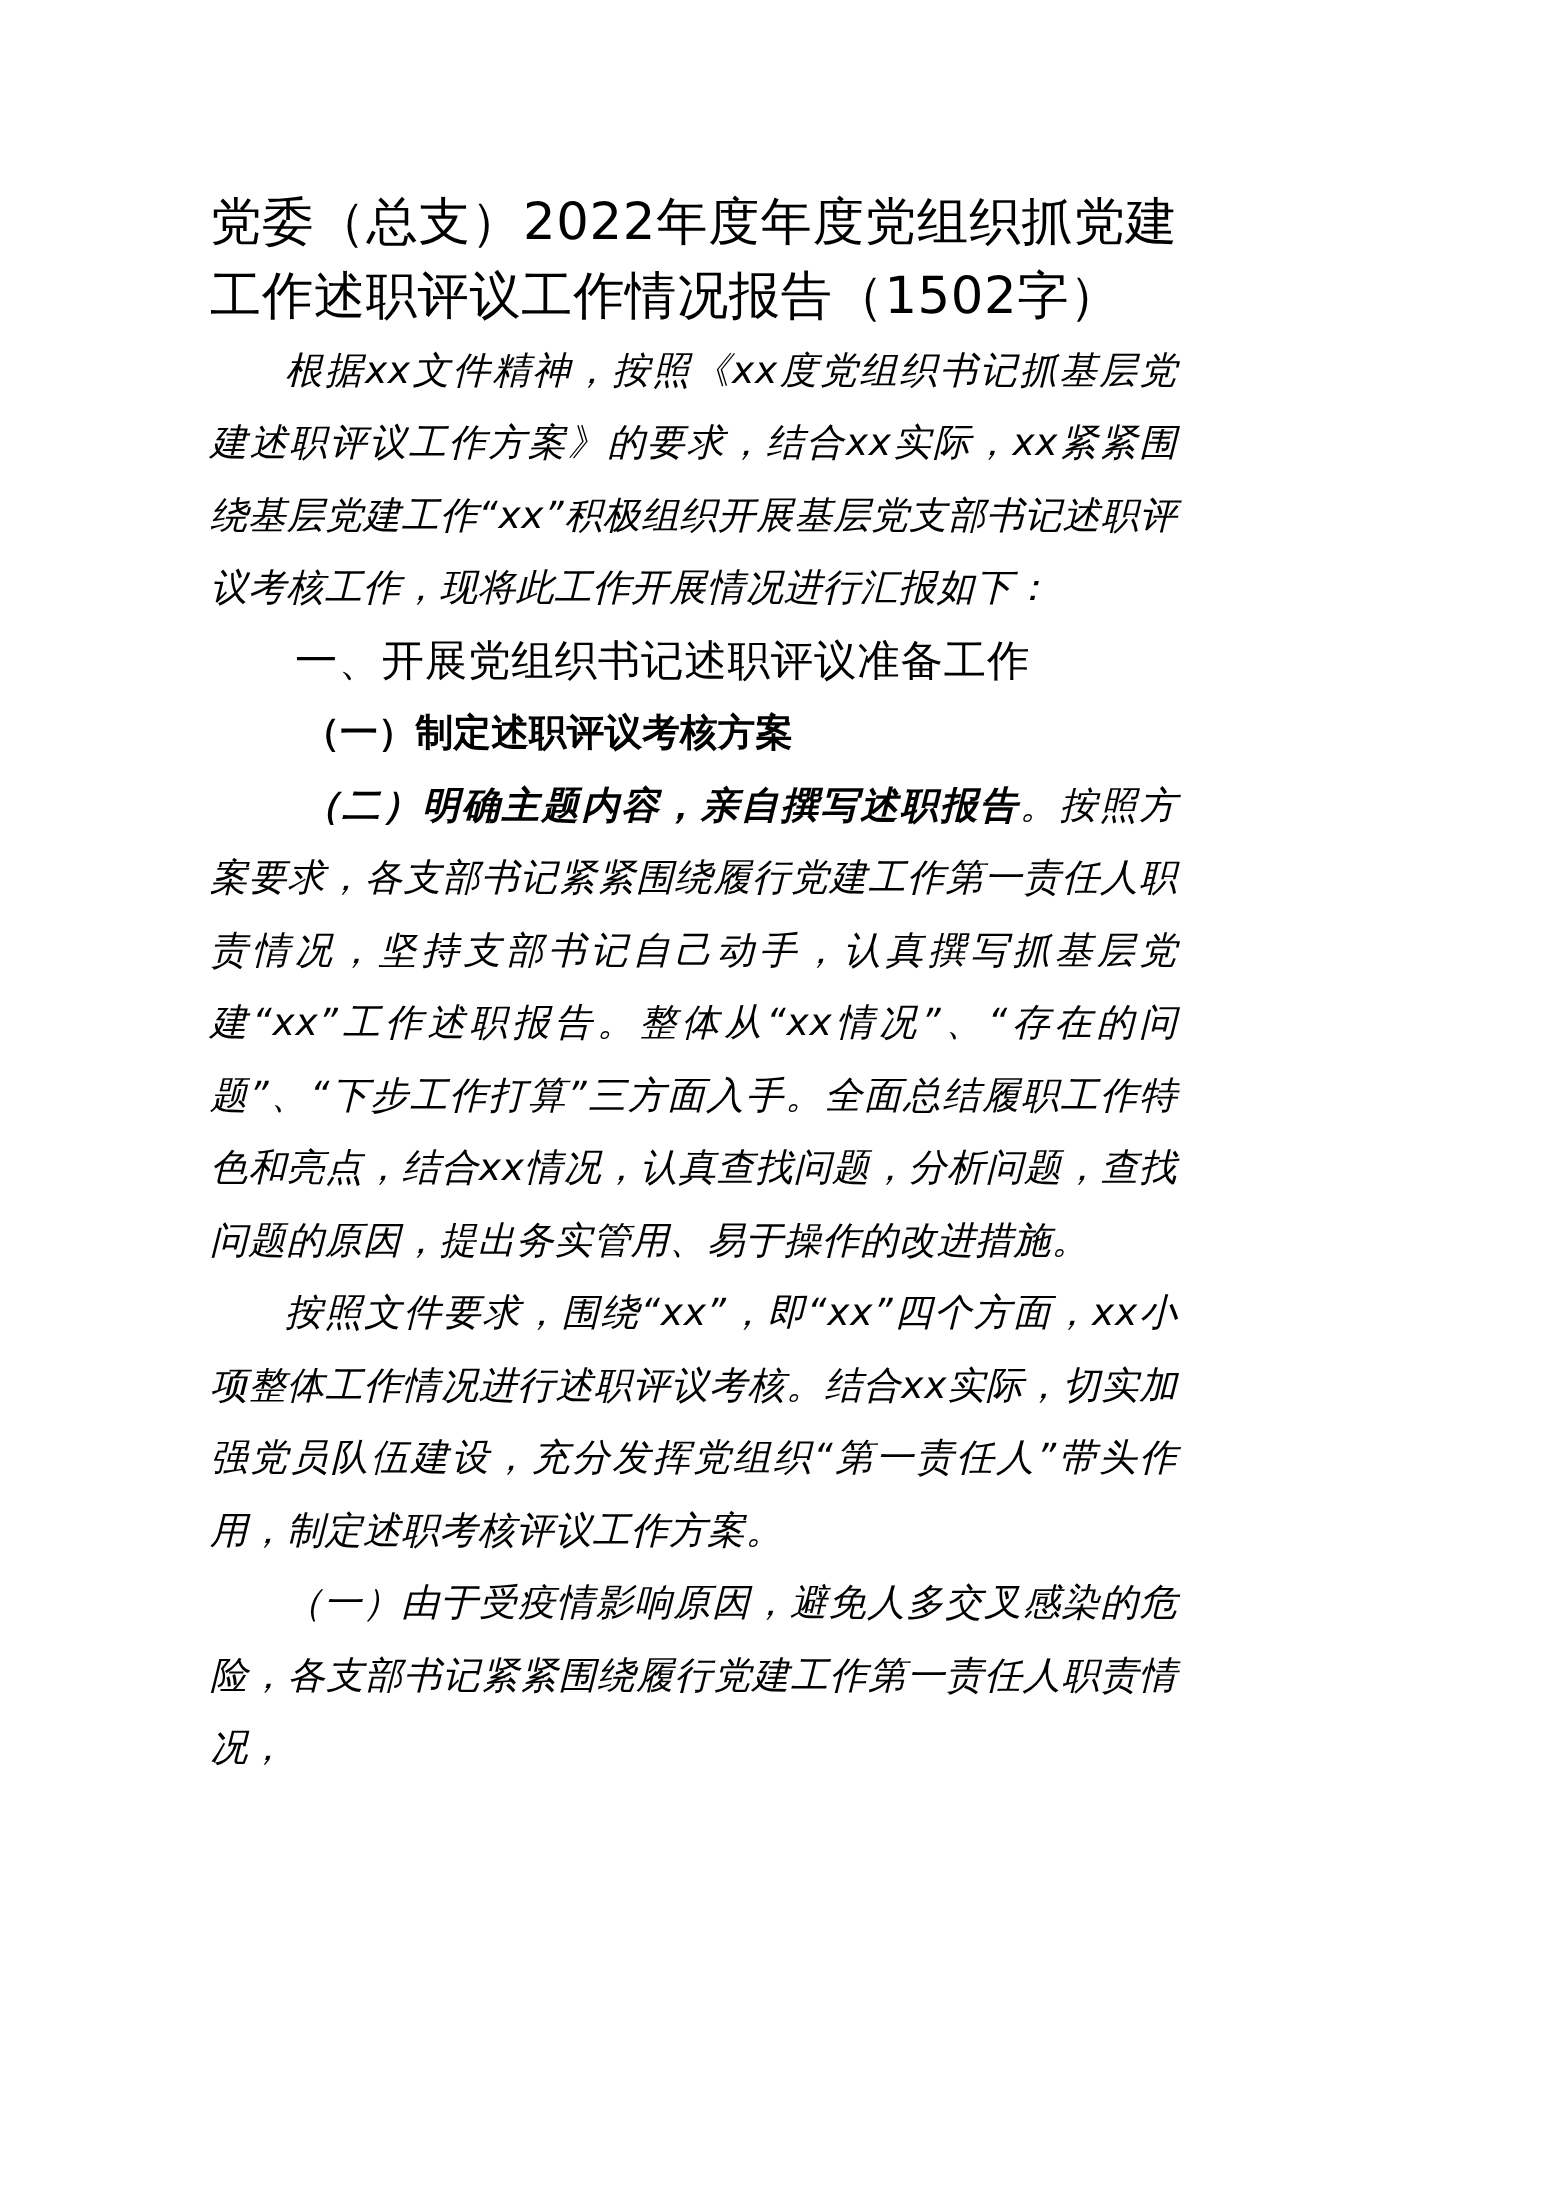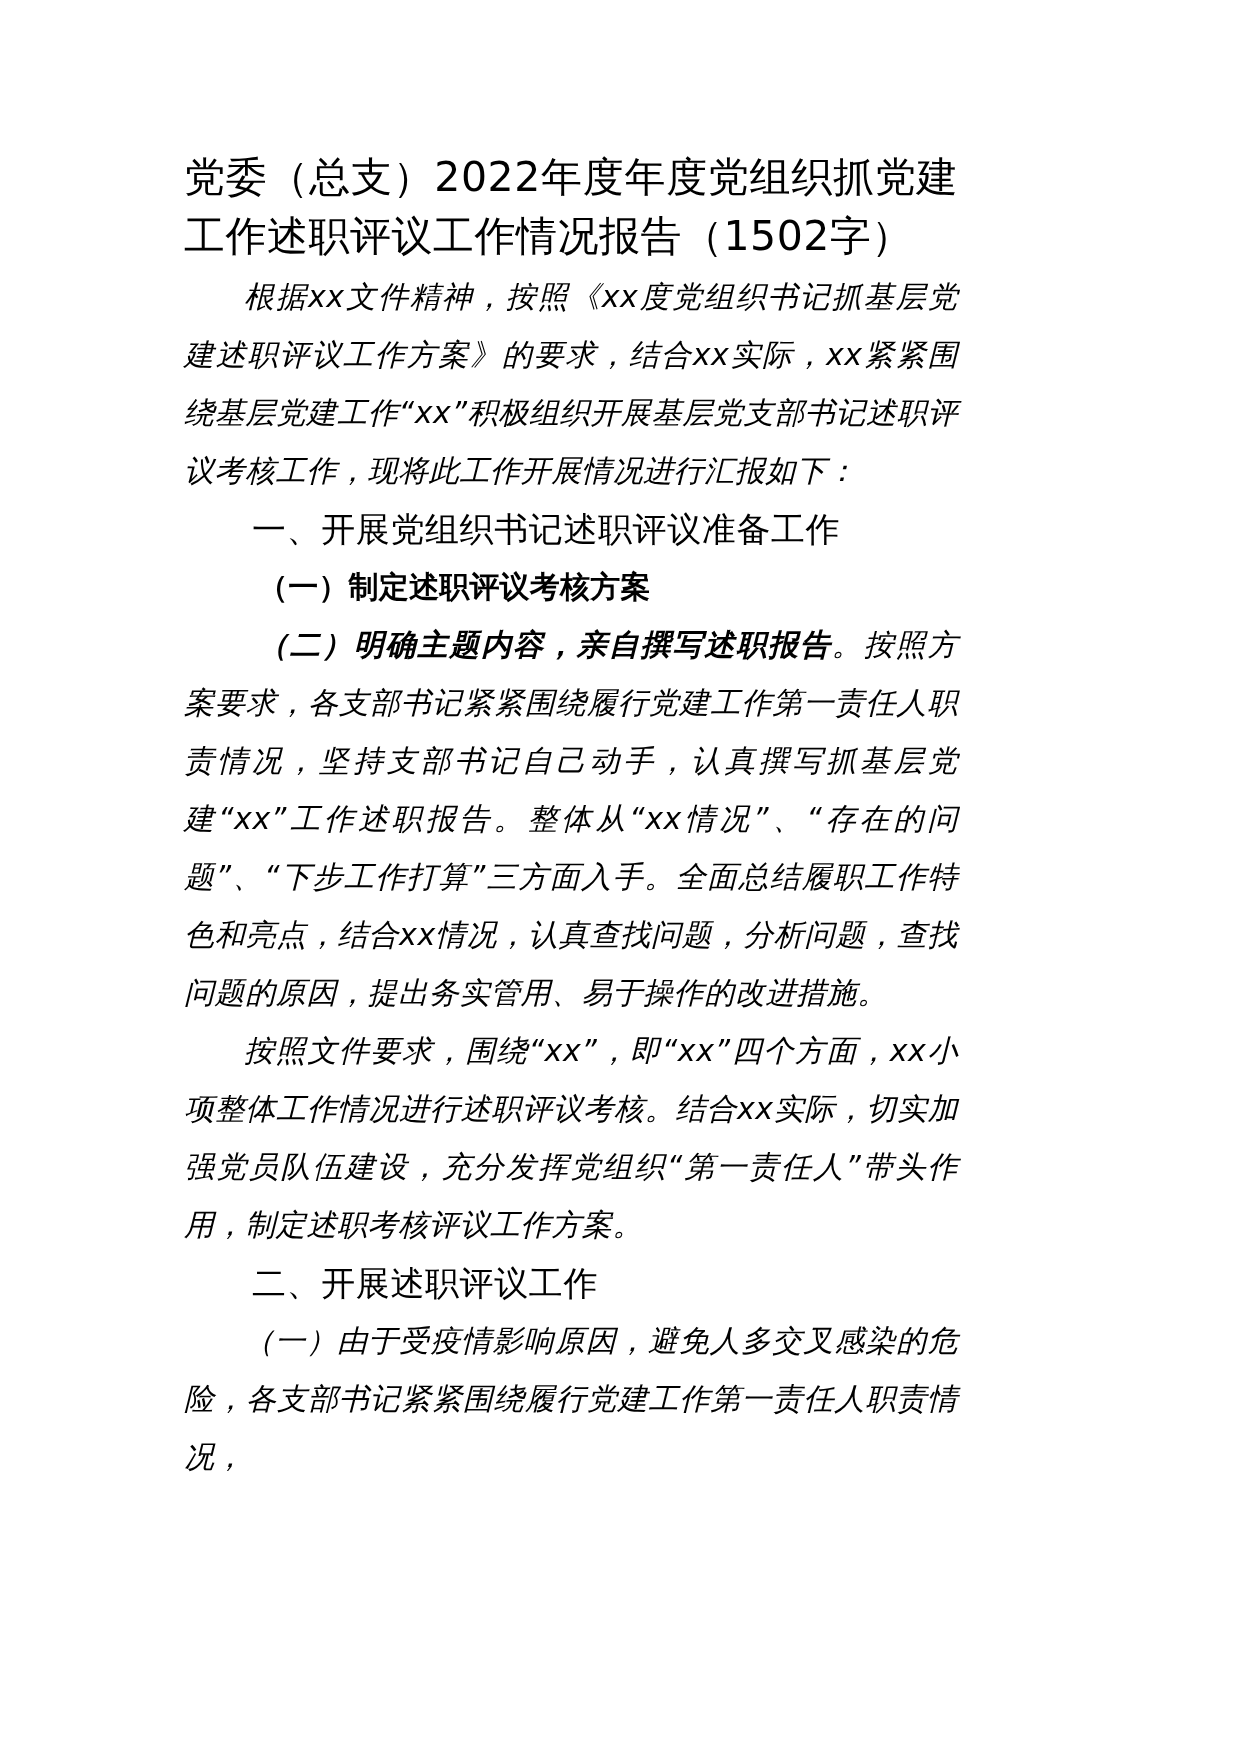--- a/index.html
+++ b/index.html
@@ -10,21 +10,21 @@
     body {
       width: 1240px;
       height: 1754px;
       position: relative;
       overflow: hidden;
       color: #000000;
       font-family: "DejaVu Sans", "Liberation Sans", sans-serif;
     }
     .page {
       position: absolute;
-      left: 184px;
+      left: 168px;
       top: 148px;
       width: 774px;
     }
     .title {
       font-size: 41px;
       line-height: 59px;
       margin: 0 0 2px 0;
       font-weight: normal;
       letter-spacing: 0.5px;
       text-align: justify;
@@ -69,16 +69,15 @@
   <p class="para">根据xx文件精神，按照《xx度党组织书记抓基层党建述职评议工作方案》的要求，结合xx实际，xx紧紧围绕基层党建工作“xx”积极组织开展基层党支部书记述职评议考核工作，现将此工作开展情况进行汇报如下：</p>
 
   <p class="heading1">一、开展党组织书记述职评议准备工作</p>
 
   <p class="heading2">（一）制定述职评议考核方案</p>
 
   <p class="para lead-indent"><span class="bold-lead">（二）明确主题内容，亲自撰写述职报告</span><span>。按照方案要求，各支部书记紧紧围绕履行党建工作第一责任人职责情况，坚持支部书记自己动手，认真撰写抓基层党建“xx”工作述职报告。整体从“xx情况”、“存在的问题”、“下步工作打算”三方面入手。全面总结履职工作特色和亮点，结合xx情况，认真查找问题，分析问题，查找问题的原因，提出务实管用、易于操作的改进措施。</span></p>
 
   <p class="para">按照文件要求，围绕“xx”，即“xx”四个方面，xx小项整体工作情况进行述职评议考核。结合xx实际，切实加强党员队伍建设，充分发挥党组织“第一责任人”带头作用，制定述职考核评议工作方案。</p>
 
-  <p class="heading1">二、开展述职评议工作</p>
 
   <p class="para">（一）由于受疫情影响原因，避免人多交叉感染的危险，各支部书记紧紧围绕履行党建工作第一责任人职责情况，</p>
 </div>
 
 </body></html>

